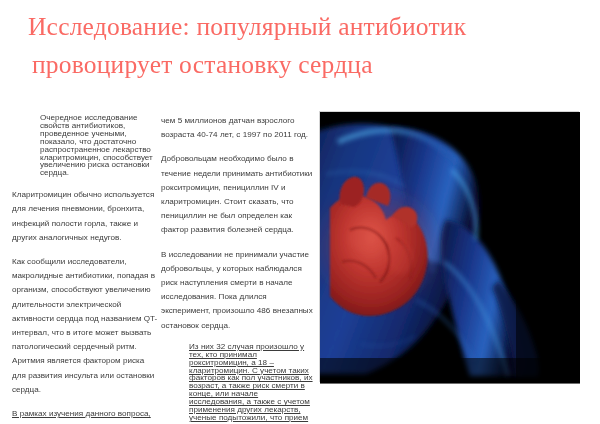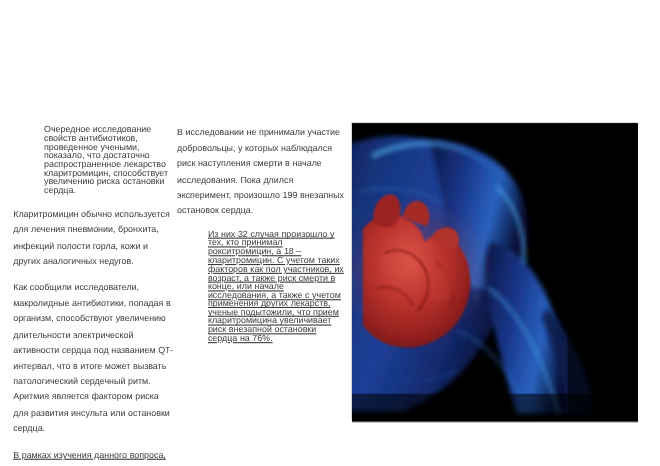--- a/index.html
+++ b/index.html
@@ -96,30 +96,36 @@
     display: block;
     width: 260px;
     height: 271px;
   }
 </style>
 </head>
 <body>
 
 <div id="slide">
 
+  <div id="title-block">
+    <div class="title-line line-1">Исследование: популярный антибиотик</div>
+    <div class="title-line line-2">провоцирует остановку сердца</div>
+  </div>
 
   <div class="col" id="col-left">
     <p class="para tight">Очередное исследование свойств антибиотиков, проведенное учеными, показало, что достаточно распространенное лекарство кларитромицин, способствует увеличению риска остановки сердца.</p>
-    <p class="para">Кларитромицин обычно используется для лечения пневмонии, бронхита, инфекций полости горла, кожи и других аналогичных недугов.</p>
+    <p class="para">Кларитромицин обычно используется для лечения пневмонии, бронхита, инфекций полости горла, также и других аналогичных недугов.</p>
     <p class="para">Как сообщили исследователи, макролидные антибиотики, попадая в организм, способствуют увеличению длительности электрической активности сердца под названием QT-интервал, что в итоге может вызвать патологический сердечный ритм. Аритмия является фактором риска для развития инсульта или остановки сердца.</p>
     <p class="para last">В рамках изучения данного вопроса, старший исследователь с коллегами провел анализ медицинских показателей более</p>
   </div>
 
   <div class="col" id="col-right">
-    <p class="para">В исследовании не принимали участие добровольцы, у которых наблюдался риск наступления смерти в начале исследования. Пока длился эксперимент, произошло 199 внезапных остановок сердца.</p>
+    <p class="para">чем 5 миллионов датчан взрослого возраста 40-74 лет, с 1997 по 2011 год.</p>
+    <p class="para">Добровольцам необходимо было в течение недели принимать антибиотики рокситромицин, пенициллин IV и кларитромицин. Стоит сказать, что пенициллин не был определен как фактор развития болезней сердца.</p>
+    <p class="para">В исследовании не принимали участие добровольцы, у которых наблюдался риск наступления смерти в начале исследования. Пока длился эксперимент, произошло 486 внезапных остановок сердца.</p>
     <p class="para tight last">Из них 32 случая произошло у тех, кто принимал рокситромицин, а 18 – кларитромицин. С учетом таких факторов как пол участников, их возраст, а также риск смерти в конце, или начале исследования, а также с учетом применения других лекарств, ученые подытожили, что прием кларитромицина увеличивает риск внезапной остановки сердца на 76%.</p>
   </div>
 
   <div id="figure">
     <svg viewBox="0 0 260 271" xmlns="http://www.w3.org/2000/svg" aria-hidden="true">
       <defs>
         <radialGradient id="chestGlow" cx="22%" cy="40%" r="46%">
           <stop offset="0%" stop-color="#2f8fb8" stop-opacity="0.95"></stop>
           <stop offset="45%" stop-color="#1d5fa8" stop-opacity="0.70"></stop>
           <stop offset="100%" stop-color="#000814" stop-opacity="0"></stop>

